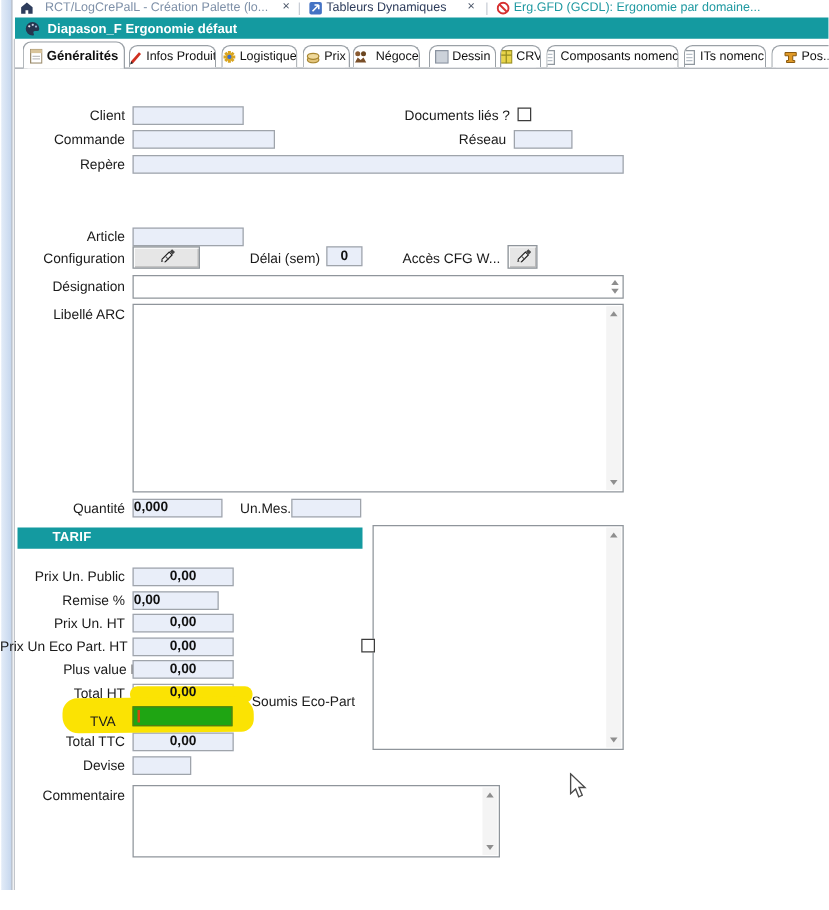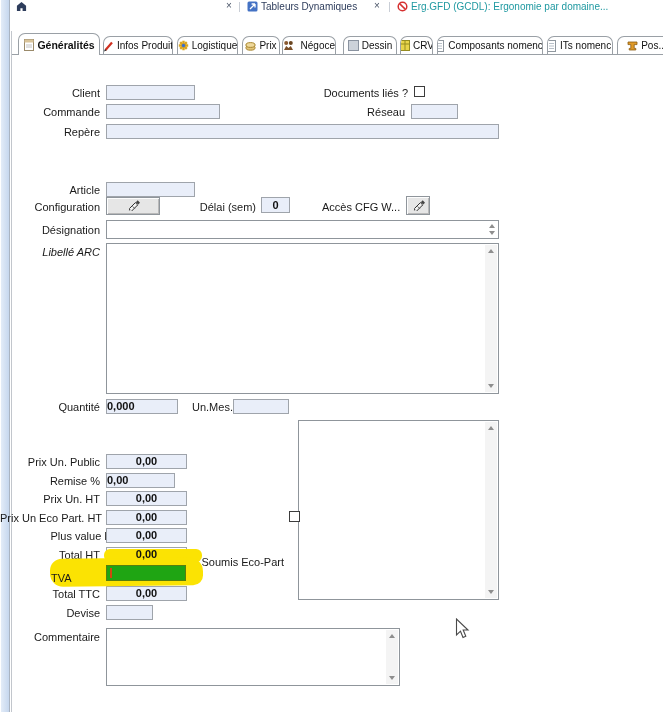--- a/index.html
+++ b/index.html
@@ -60,20 +60,21 @@
   <div class="lstrip"></div>
   <div class="panel-edge"></div>
 
   
   <div class="bbar">
     <span class="bicon" style="left:4px;">
       <svg width="11" height="11" viewBox="0 0 12 12">
           <path d="M6,1 L11,5.2 V11 H7.2 V7.8 H4.8 V11 H1 V5.2 Z" fill="#2e3d5c"></path>
         </svg>
     </span>
+    <span class="btitle" style="left:24px;width:186px;color:#7e90a8;">RCT/LogCrePalL - Création Palette (lo...</span>
     <span class="bclose" style="left:214px;">×</span>
     <span class="vsep" style="left:227px;"></span>
     <span class="bicon" style="left:235px;">
       <svg width="11" height="11" viewBox="0 0 11 11">
           <rect x="0.5" y="0.5" width="10" height="10" rx="1.5" fill="#4472c4"></rect>
           <path d="M3,8 L8,3 M8,3 H4.6 M8,3 V6.4" stroke="#fff" stroke-width="1.3" fill="none"></path>
         </svg>
     </span>
     <span class="btitle" style="left:249px;width:110px;color:#2e3d5c;">Tableurs Dynamiques</span>
     <span class="bclose" style="left:362px;">×</span>
@@ -81,20 +82,31 @@
     <span class="bicon" style="left:385px;">
       <svg width="11" height="11" viewBox="0 0 11 11">
           <circle cx="5.5" cy="5.5" r="4.3" fill="none" stroke="#d63030" stroke-width="1.5"></circle>
           <line x1="2.6" y1="2.6" x2="8.4" y2="8.4" stroke="#d63030" stroke-width="1.5"></line>
         </svg>
     </span>
     <span class="btitle" style="left:399px;width:252px;color:#1f99a1;">Erg.GFD (GCDL): Ergonomie par domaine...</span>
   </div>
 
   
+  <div class="tbar">
+    <span class="picon">
+      <svg width="12" height="12" viewBox="0 0 12 12">
+          <path d="M6,0.6 A5.4,5.4 0 1 0 6,11.4 C7.2,11.4 7.4,10.4 6.9,9.7 C6.3,8.9 6.8,7.8 8,7.8 H9.8 A1.6,1.6 0 0 0 11.4,6 A5.4,5.4 0 0 0 6,0.6 Z" fill="#26354f"></path>
+          <circle cx="3.4" cy="4" r="0.9" fill="#e8e8e8"></circle>
+          <circle cx="6.2" cy="2.8" r="0.9" fill="#c9d4e8"></circle>
+          <circle cx="8.8" cy="4.2" r="0.9" fill="#9fb4d4"></circle>
+        </svg>
+    </span>
+    <span class="ttl">Diapason_F Ergonomie défaut</span>
+  </div>
 
   
   <div class="baseline"></div>
 
   <div class="tab active" style="left:18px;width:82px;">
     <span class="ti">
       <svg width="10" height="12" viewBox="0 0 10 12">
           <rect x="0.5" y="0.5" width="9" height="11" fill="#fff" stroke="#9a8a6a"></rect>
           <rect x="0.5" y="0.5" width="9" height="3" fill="#d9c49a"></rect>
           <line x1="2" y1="6" x2="8" y2="6" stroke="#c0c0c0"></line>
@@ -242,34 +254,35 @@
         </svg>
     </span>
   </div>
 
   <span class="lbl" style="left:0;width:100px;top:224px;">Désignation</span>
   <div class="ta" style="left:106px;top:220px;width:391px;height:17px;">
     <span class="arrU" style="right:3px;top:3px;"></span>
     <span class="arrD" style="right:3px;bottom:3px;"></span>
   </div>
 
-  <span class="lbl" style="left:0;width:100px;top:246px;font-style:italic;">Libellé ARC</span>
+  <span class="lbl" style="left:0;width:100px;top:246px;">Libellé ARC</span>
   <div class="ta" style="left:106px;top:243px;width:391px;height:149px;">
     <div class="track">
       <span class="arrU" style="right:3px;top:4px;"></span>
       <span class="arrD" style="right:3px;bottom:4px;"></span>
     </div>
   </div>
 
   <span class="lbl" style="left:0;width:100px;top:401px;">Quantité</span>
   <div class="inp leftpad" style="left:106px;top:399px;width:70px;">0,000</div>
   <span class="lbl" style="left:192px;width:40px;top:401px;text-align:left;">Un.Mes.</span>
   <div class="inp" style="left:233px;top:399px;width:54px;"></div>
 
   
+  <div class="hdr" style="left:14px;top:422px;width:276px;">TARIF</div>
 
   <div class="ta" style="left:298px;top:420px;width:199px;height:178px;">
     <div class="track">
       <span class="arrU" style="right:3px;top:4px;"></span>
       <span class="arrD" style="right:3px;bottom:4px;"></span>
     </div>
   </div>
 
   
   <div class="hl" style="left:104px;top:549px;width:98px;height:13px;border-radius:6px;"></div>
@@ -290,21 +303,21 @@
   <span class="cb" style="left:289px;top:511px;"></span>
 
   <span class="lbl" style="left:0;width:100px;top:530px;padding-left:19px;">Plus value HT</span>
   <div class="inp center" style="left:106px;top:528px;width:79px;">0,00</div>
 
   <span class="lbl" style="left:0;width:100px;top:549px;text-align:right;">Total HT</span>
   <div class="inp center" style="left:106px;top:547px;width:79px;background:transparent;">
     <span class="z2">0,00</span>
   </div>
 
-  <span class="lbl z2" style="left:51px;width:45px;top:568px;">TVA</span>
+  <span class="lbl z2" style="left:72px;width:45px;top:568px;">TVA</span>
   <div class="tva-inp">
     <span class="tva-caret"></span>
   </div>
 
   <span class="lbl" style="left:0;width:100px;top:588px;">Total TTC</span>
   <div class="inp center" style="left:106px;top:586px;width:79px;">0,00</div>
 
   <span class="lbl" style="left:0;width:100px;top:607px;">Devise</span>
   <div class="inp" style="left:106px;top:605px;width:45px;"></div>
 

